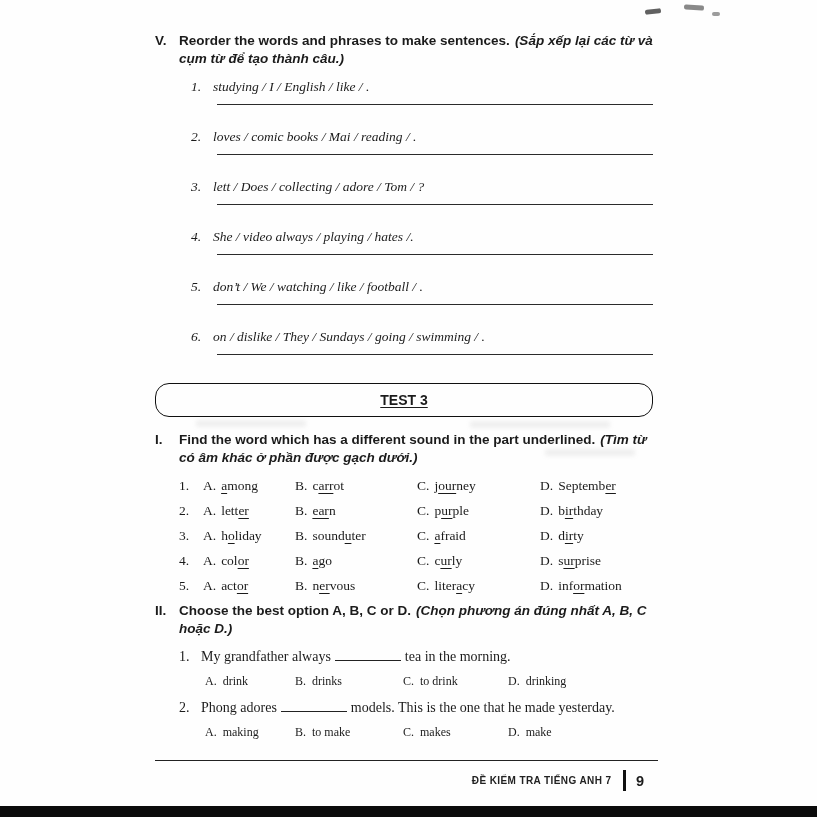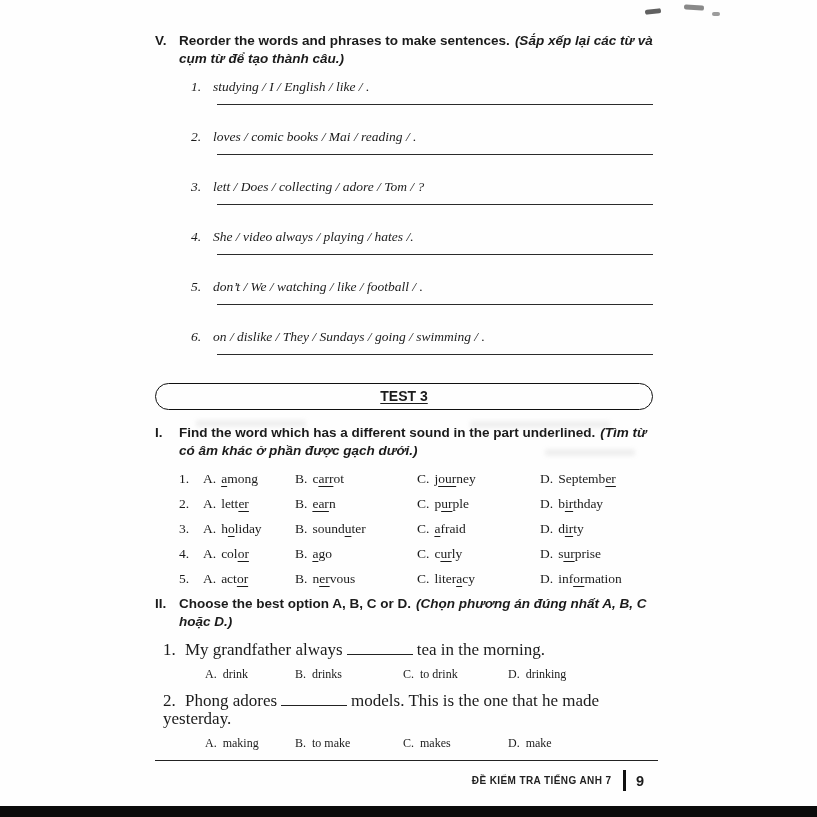--- a/index.html
+++ b/index.html
@@ -17,36 +17,36 @@
   }
   .sec-label { flex:0 0 24px; }
   .vi { font-style:italic; margin-left:5px; }
 
   .v-item { margin-left:36px;font-style:italic; }
   .v-line { font-size:13.5px; line-height:18px; margin-bottom:8px; }
   .num { display:inline-block; width:22px; }
   .answer-line { margin-left:26px; height:0; border-bottom:1.6px solid #2b2b2b; margin-bottom:23px; }
 
   .test-box {
-    margin:28px 0 14px; height:27px; border:1.6px solid #101010; border-radius:14px;
+    margin:28px 0 14px; height:34px; border:1.6px solid #101010; border-radius:14px;
     display:flex; align-items:center; justify-content:center;
     font-family:"Liberation Sans", sans-serif; font-weight:700; font-size:14px;
     position:relative; z-index:2; background:transparent;
   }
   .test-title { text-decoration:underline; text-underline-offset:2px; }
 
   .sound-rows { margin-bottom:6px; }
   .sound-row {
     display:grid; grid-template-columns:24px 92px 122px 123px 1fr;
     margin-left:24px; font-size:13.5px; line-height:18px; margin-bottom:7px;
   }
   .sound-opt .olabel { margin-right:5px; }
   .u { text-decoration:underline; text-underline-offset:2.5px; }
 
-  .q-line { margin-left:8px; font-size:17px; line-height:18px; margin-bottom:6px; }
+  .q-line { margin-left:24px; font-size:14px; line-height:18px; margin-bottom:6px; }
   .blank { display:inline-block; width:66px; height:13px; border-bottom:1.2px solid #222; margin:0 4px; }
   .opt-row {
     display:grid; grid-template-columns:90px 108px 105px 1fr;
     margin-left:50px; font-size:12px; line-height:18px; margin-bottom:9px;
   }
   .choice-opt .olabel { margin-right:6px; }
 
   .footer {
     position:absolute; left:155px; top:760px; width:503px;
     border-top:1.5px solid #222; padding-top:9px;

